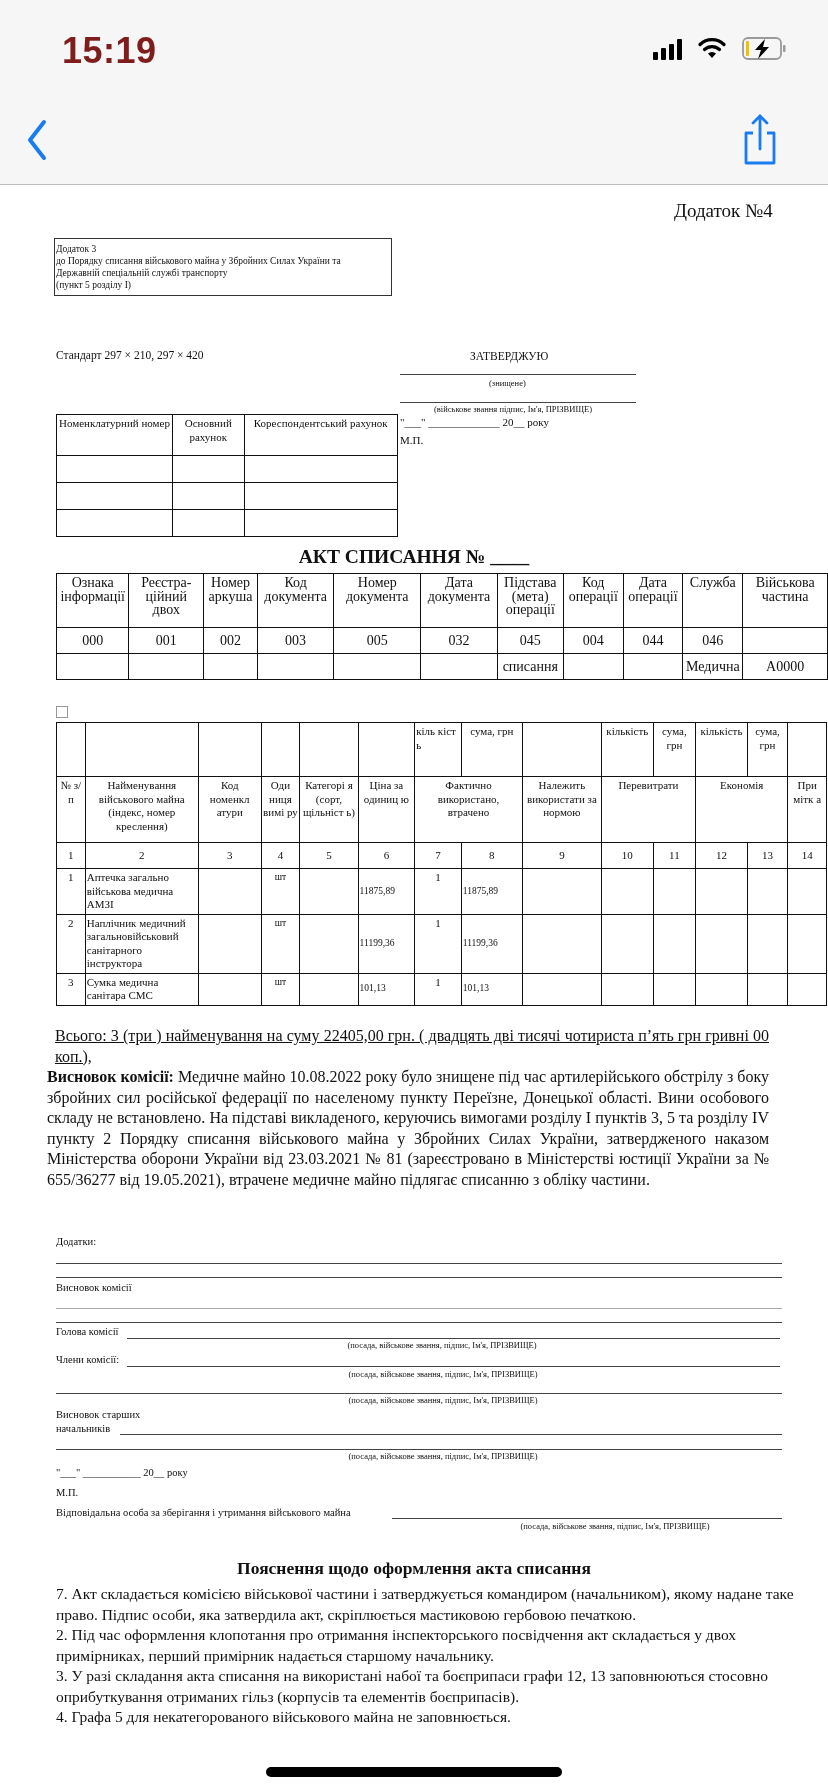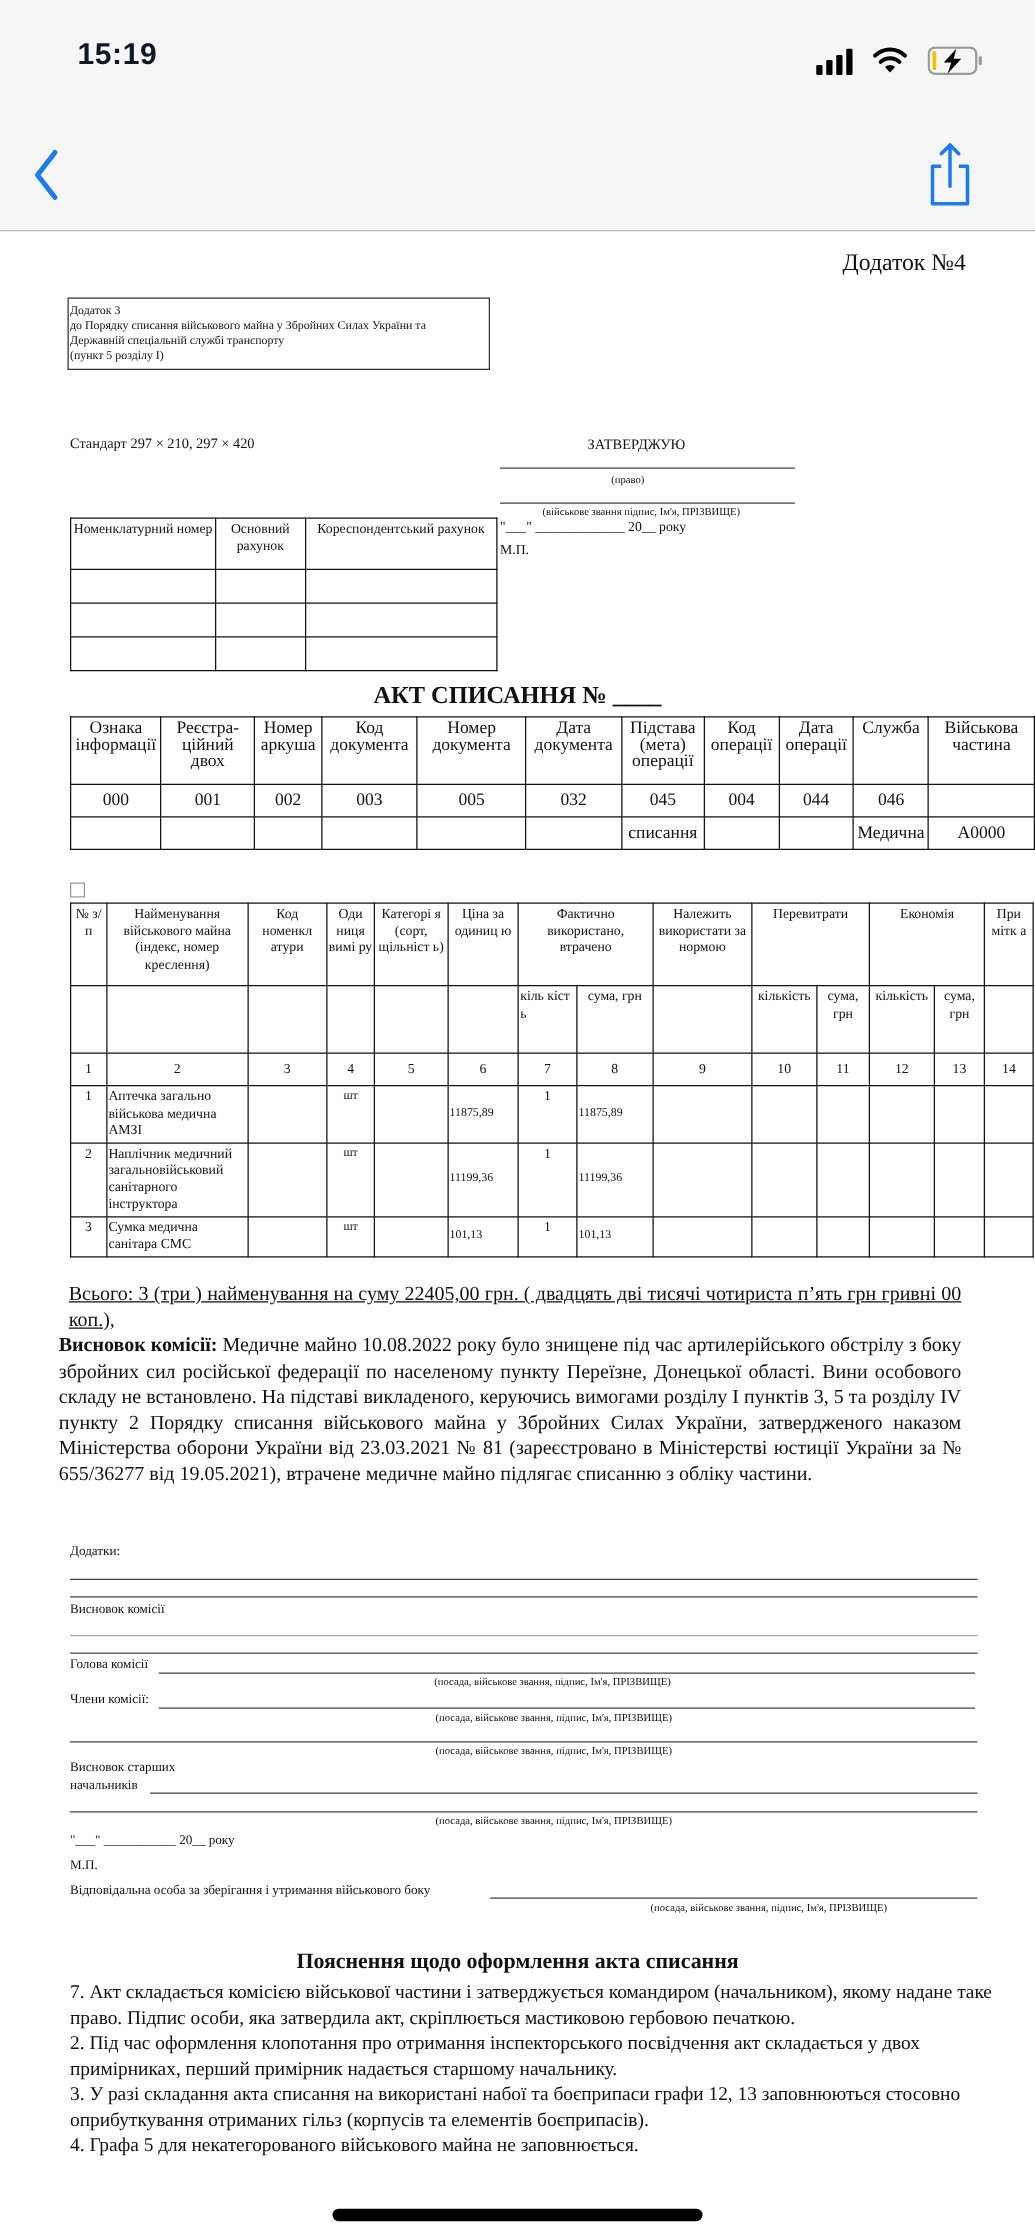--- a/index.html
+++ b/index.html
@@ -1,21 +1,21 @@
 <!DOCTYPE html>
 <html><head>
 <meta charset="utf-8">
 <style>
   html, body { margin:0; padding:0; }
   body { width:828px; height:1792px; background:#fff; position:relative; overflow:hidden; font-family:"Liberation Serif", "DejaVu Serif", serif; color:#111; }
   .abs { position:absolute; }
   
   #statusbar { position:absolute; left:0; top:0; width:828px; height:110px; background:#f6f6f6; }
   #navbar { position:absolute; left:0; top:110px; width:828px; height:74px; background:#f6f6f6; border-bottom:1px solid #bdbdbd; }
-  .time { position:absolute; left:62px; top:30px; font-family:"Liberation Sans", sans-serif; font-size:24px; font-weight:600; color:#0f172a; letter-spacing:0.5px; }
+  .time { position:absolute; left:62px; top:30px; font-family:"Liberation Sans", sans-serif; font-size:36px; font-weight:600; color:#7f1d1d; letter-spacing:0.5px; }
   .sig { position:absolute; left:653px; top:38px; width:32px; height:22px; }
   .sig span { position:absolute; bottom:0; width:5px; background:#000; border-radius:1px; }
   .wifi { position:absolute; left:697px; top:36px; }
   .batt { position:absolute; left:742px; top:37px; width:45px; height:24px; }
   .back { position:absolute; left:22px; top:118px; width:30px; height:44px; }
   .share { position:absolute; left:742px; top:113px; width:36px; height:52px; }
 
   
   .addendum4 { left:674px; top:200px; font-size:19px; }
   .box3 { left:54px; top:238px; width:338px; height:58px; border:1.5px solid #333; font-size:9.5px; line-height:12px; padding:4px 0 0 1px; box-sizing:border-box; }
@@ -110,21 +110,21 @@
   <tr>
         <td></td>
         <td></td>
         <td></td>
       </tr>
 </tbody>
   </table>
 
 <div class="abs approve-title">ЗАТВЕРДЖУЮ</div>
 <div class="line" style="left:400px;top:374px;width:236px"></div>
-<div class="abs small8" style="left:489px;top:378px">(право)</div>
+<div class="abs small8" style="left:489px;top:378px">(знищене)</div>
 <div class="line" style="left:400px;top:402px;width:236px"></div>
 <div class="abs small8" style="left:434px;top:404px">(військове звання підпис, Ім'я, ПРІЗВИЩЕ)</div>
 <div class="abs tx11" style="left:400px;top:416px">"___" _____________ 20__ року</div>
 <div class="abs tx11" style="left:400px;top:434px">М.П.</div>
 
 <div class="abs act-title">АКТ СПИСАННЯ № ____</div>
 
 <table class="abs t2">
   <tbody>
       <tr style="height:54px">
@@ -166,48 +166,48 @@
     <td style="vertical-align:middle">Медична</td>
     <td style="vertical-align:middle">А0000</td>
   </tr>
 </tbody>
   </table>
 
 <div class="abs chk"></div>
 
 <table class="abs t3">
   <tbody>
-      <tr style="height:66px">
+      <tr style="height:54px">
+    <td></td>
+    <td></td>
+    <td></td>
+    <td></td>
+    <td></td>
+    <td></td>
+    <td class="l" style="width:5.2%">кіль кіст ь</td>
+    <td style="width:6.8%">сума, грн</td>
+    <td></td>
+    <td style="width:5.4%">кількість</td>
+    <td style="width:4.7%">сума, грн</td>
+    <td style="width:5.4%">кількість</td>
+    <td style="width:4.5%">сума, грн</td>
+    <td></td>
+  </tr>
+  <tr style="height:66px">
     <td style="width:3.2%">№ з/п</td>
     <td style="width:12.6%">Найменування військового майна (індекс, номер креслення)</td>
     <td style="width:7%">Код номенкл атури</td>
     <td style="width:4.3%">Оди ниця вимі ру</td>
     <td style="width:6.5%">Категорі я (сорт, щільніст ь)</td>
     <td style="width:6.3%">Ціна за одиниц ю</td>
     <td colspan="2">Фактично використано, втрачено</td>
     <td style="width:8.8%">Належить використати за нормою</td>
     <td colspan="2">Перевитрати</td>
     <td colspan="2">Економія</td>
     <td style="width:4.3%">При мітк а</td>
-  </tr>
-  <tr style="height:54px">
-    <td></td>
-    <td></td>
-    <td></td>
-    <td></td>
-    <td></td>
-    <td></td>
-    <td class="l" style="width:5.2%">кіль кіст ь</td>
-    <td style="width:6.8%">сума, грн</td>
-    <td></td>
-    <td style="width:5.4%">кількість</td>
-    <td style="width:4.7%">сума, грн</td>
-    <td style="width:5.4%">кількість</td>
-    <td style="width:4.5%">сума, грн</td>
-    <td></td>
   </tr>
   <tr style="height:26px">
     <td style="vertical-align:middle">1</td>
     <td style="vertical-align:middle">2</td>
     <td style="vertical-align:middle">3</td>
     <td style="vertical-align:middle">4</td>
     <td style="vertical-align:middle">5</td>
     <td style="vertical-align:middle">6</td>
     <td style="vertical-align:middle">7</td>
     <td style="vertical-align:middle">8</td>
@@ -293,21 +293,21 @@
 <div class="abs caption" style="left:300px;width:286px;top:1369px">(посада, військове звання, підпис, Ім'я, ПРІЗВИЩЕ)</div>
 <div class="line" style="left:56px;top:1393px;width:726px"></div>
 <div class="abs caption" style="left:300px;width:286px;top:1395px">(посада, військове звання, підпис, Ім'я, ПРІЗВИЩЕ)</div>
 <div class="abs sig-block" style="left:56px;top:1409px">Висновок старших</div>
 <div class="abs sig-block" style="left:56px;top:1423px">начальників</div>
 <div class="line" style="left:120px;top:1434px;width:662px"></div>
 <div class="line" style="left:56px;top:1449px;width:726px"></div>
 <div class="abs caption" style="left:300px;width:286px;top:1451px">(посада, військове звання, підпис, Ім'я, ПРІЗВИЩЕ)</div>
 <div class="abs sig-block" style="left:56px;top:1467px">"___" ___________ 20__ року</div>
 <div class="abs sig-block" style="left:56px;top:1487px">М.П.</div>
-<div class="abs sig-block" style="left:56px;top:1507px">Відповідальна особа за зберігання і утримання військового боку</div>
+<div class="abs sig-block" style="left:56px;top:1507px">Відповідальна особа за зберігання і утримання військового майна</div>
 <div class="line" style="left:392px;top:1518px;width:390px"></div>
 <div class="abs caption" style="left:470px;width:290px;top:1521px">(посада, військове звання, підпис, Ім'я, ПРІЗВИЩЕ)</div>
 
 <div class="abs expl-title">Пояснення щодо оформлення акта списання</div>
 <div class="abs expl">
   <div>7. Акт складається комісією військової частини і затверджується командиром (начальником), якому надане таке право. Підпис особи, яка затвердила акт, скріплюється мастиковою гербовою печаткою.</div>
   <div>2. Під час оформлення клопотання про отримання інспекторського посвідчення акт складається у двох примірниках, перший примірник надається старшому начальнику.</div>
   <div>3. У разі складання акта списання на використані набої та боєприпаси графи 12, 13 заповнюються стосовно оприбуткування отриманих гільз (корпусів та елементів боєприпасів).</div>
   <div>4. Графа 5 для некатегорованого військового майна не заповнюється.</div>
 </div>

